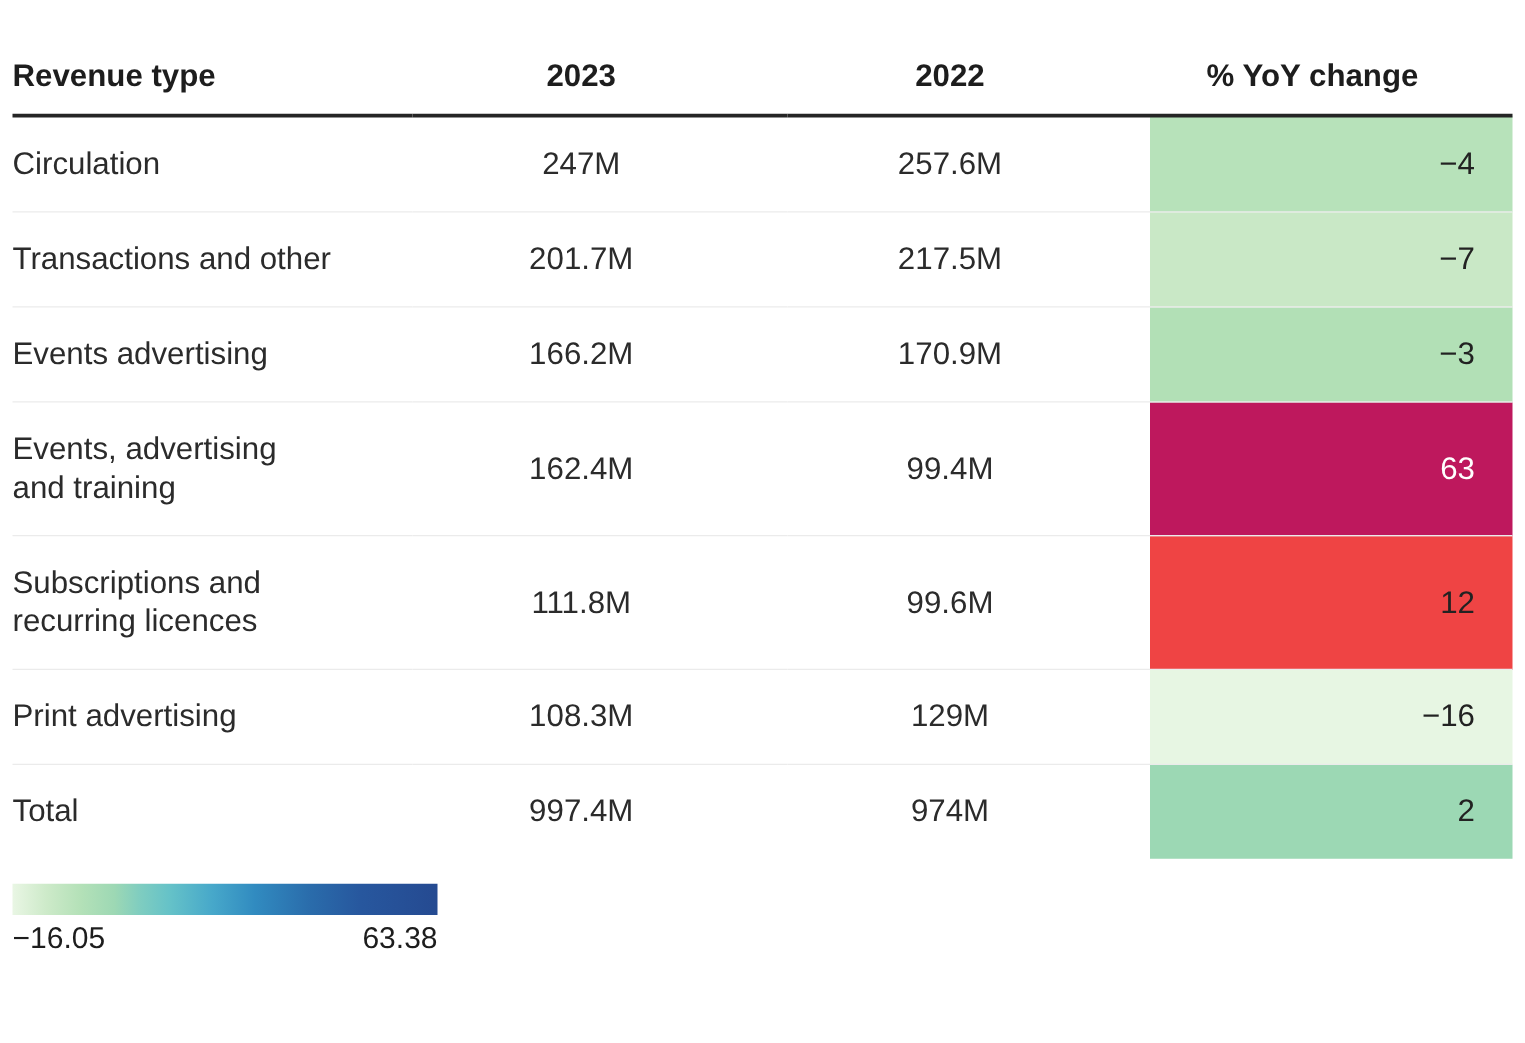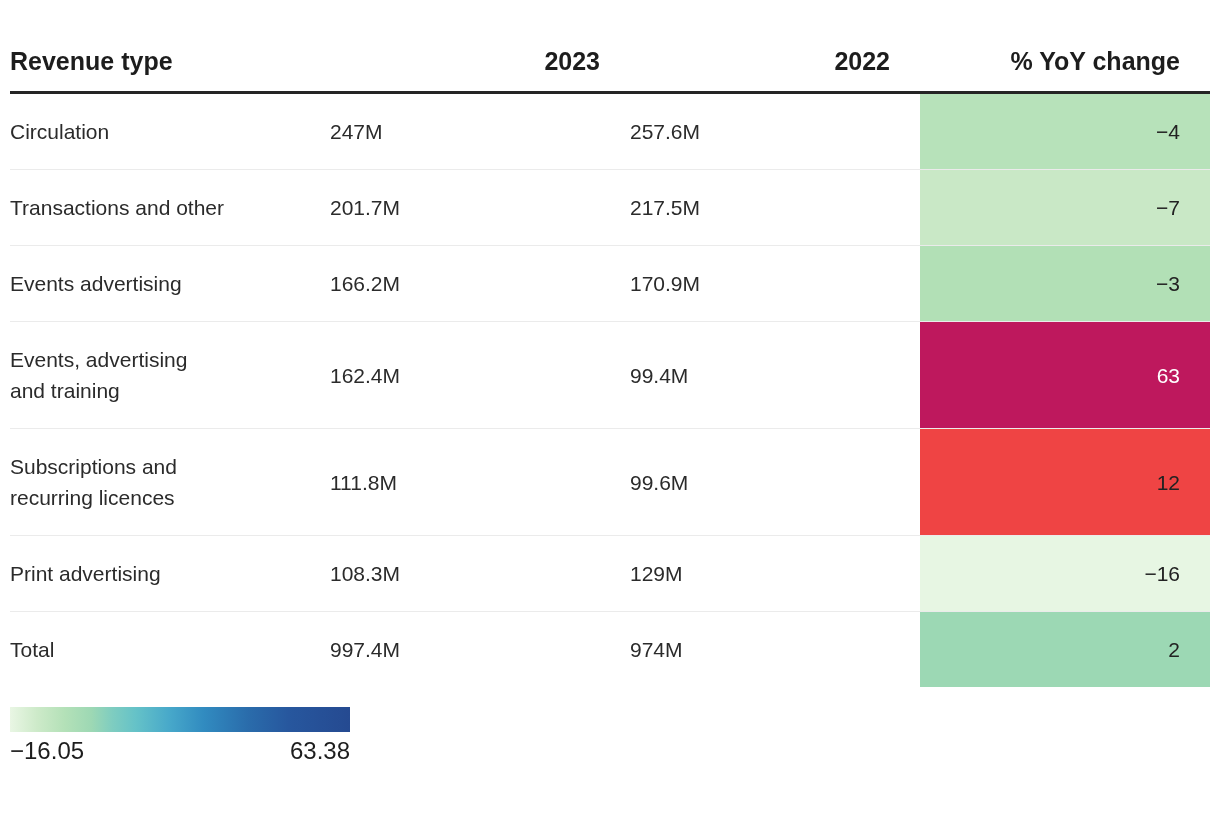--- a/index.html
+++ b/index.html
@@ -30,38 +30,38 @@
 
   thead th {
     font-size: 25px;
     font-weight: bold;
     color: #1d1d1d;
     padding: 47px 0 15px 0;
     border-bottom: 3px solid #252525;
     vertical-align: bottom;
   }
   thead th.left  { text-align: left; }
-  thead th.right { text-align: right; padding-right: 30px; }
+  thead th.right { padding-right: 30px; }
 
   tbody td {
-    font-size: 21px;
+    font-size: 25px;
     line-height: 31px;
     padding: 22px 0;
     vertical-align: middle;
     color: #2b2b2b;
     margin-top: 24px;
   }
   tbody tr + tr td { border-top: 1px solid #ebebeb; }
 
   td.label-cell {
     text-align: left;
     white-space: pre-line;
   }
   td.num-cell {
-    text-align: left;
+    text-align: center;
     padding-right: 30px;
   }
   td.yoy-cell {
     text-align: right;
     padding-right: 30px;
   }
 
   .legend {
     margin: 20px 0 9px 10px;
     width: 340px;

